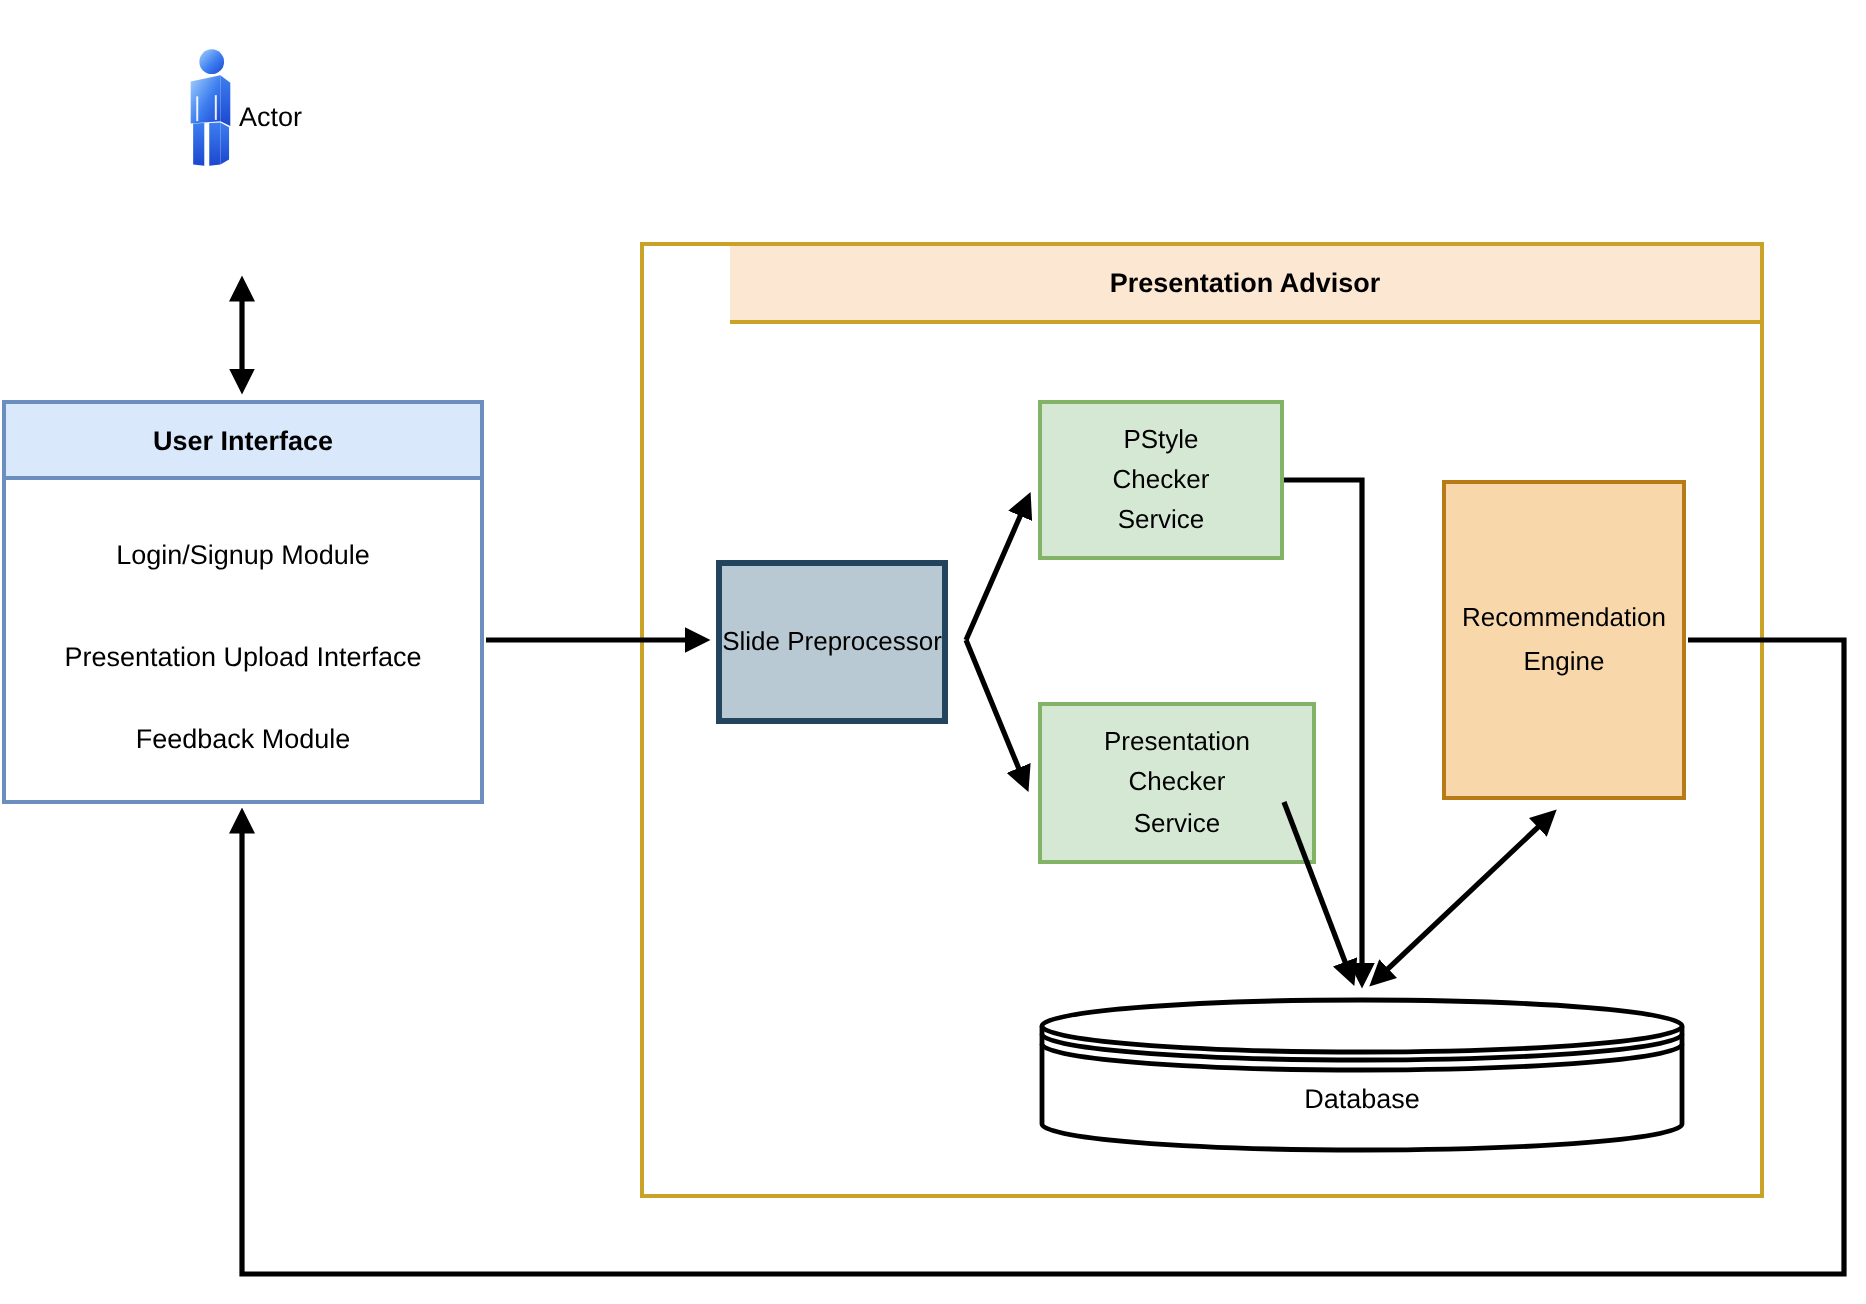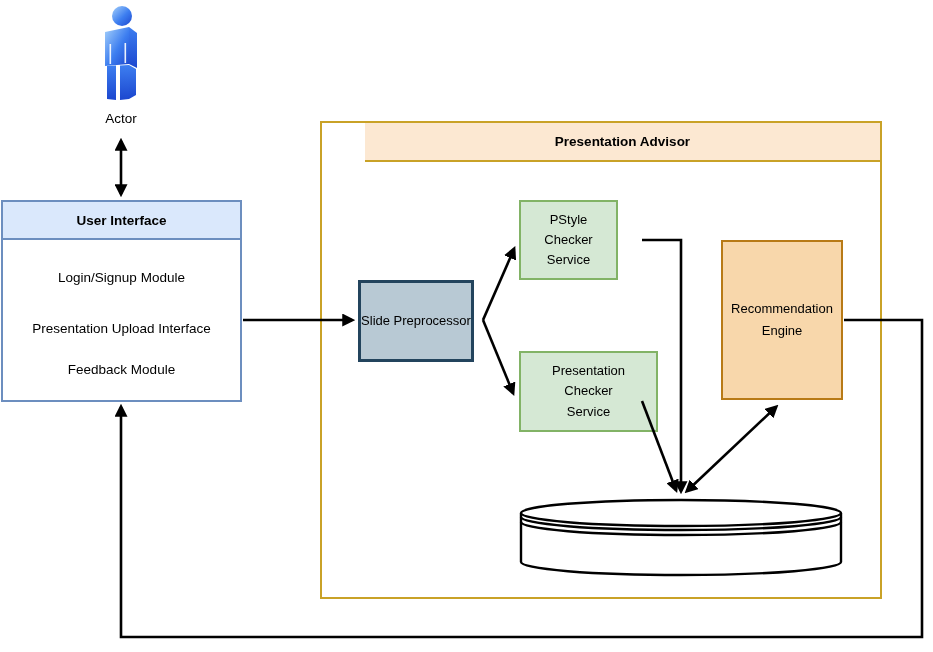--- a/index.html
+++ b/index.html
@@ -8,21 +8,21 @@
     background:#ffffff; overflow:hidden;
     font-family:"Liberation Sans", sans-serif; color:#000;
   }
   .node {
     position:absolute; box-sizing:border-box;
     display:flex; align-items:center; justify-content:center;
     text-align:center; font-size:13px; line-height:1.55;
   }
   
   .actor-wrap { position:absolute; left:91px; top:6px; width:60px;
-    display:flex; flex-direction:column; align-items:center; }
+    display:flex; flex-direction:row; align-items:center; }
   .actor-label { font-size:13.5px; margin-top:7px; }
   
   .ui-box { position:absolute; left:1px; top:200px; width:241px; height:202px;
     box-sizing:border-box; background:#ffffff;
     border:2.5px solid var(--ui_border,#6c8ebf); }
   .ui-header { height:36px; display:flex; align-items:center; justify-content:center;
     background:var(--ui_fill,#dae8fc);
     border-bottom:2.5px solid var(--ui_border,#6c8ebf);
     font-weight:bold; font-size:13.5px; }
   .ui-body { display:flex; flex-direction:column; align-items:center; font-size:13.5px;justify-content:center; }
@@ -36,21 +36,21 @@
   .advisor-header { height:37px; display:flex; align-items:center; justify-content:center;
     background:var(--advisor_fill,#fce8d2);
     border-bottom:2.5px solid var(--advisor_border,#c9a227);
     font-weight:bold; font-size:13.5px; }
   
   .preproc { left:358px; top:280px; width:116px; height:82px;
     background:var(--preprocessor_fill,#b8c9d4);
     border:3px solid var(--preprocessor_border,#23445d); }
   .service { background:var(--service_fill,#d5e8d4);
     border:2.5px solid var(--service_border,#82b366); padding:0 20px; }
-  .pstyle   { left:519px; top:200px; width:99px; height:80px; }
+  .pstyle   { left:519px; top:200px; width:123px; height:80px; }
   .pchecker { left:519px; top:351px; width:139px; height:81px; }
   .engine { left:721px; top:240px; width:122px; height:160px;
     background:var(--engine_fill,#f8d7ab);
     border:2.5px solid var(--engine_border,#b87a16);
     padding:0 8px; line-height:1.7; }
   
   .db-wrap { position:absolute; left:519px; top:496px; width:324px; height:84px; }
   .db-wrap svg { position:absolute; left:0; top:0; }
   .db-label { position:absolute; left:0; right:0; top:46px; text-align:center; font-size:13.5px; }
   
@@ -121,20 +121,21 @@
   <div class="db-wrap">
     <svg width="324" height="84" viewBox="0 0 324 84">
 
       <path d="M2,17 L2,66 A160,13 0 0 0 322,66 L322,17" fill="#ffffff" class="db-shape"></path>
 
       <ellipse cx="162" cy="17" rx="160" ry="13" fill="#ffffff" class="db-shape"></ellipse>
 
       <path d="M2,21 A160,13 0 0 0 322,21" fill="none" class="db-shape" stroke-width="2"></path>
       <path d="M2,26 A160,13 0 0 0 322,26" fill="none" class="db-shape" stroke-width="2"></path>
     </svg>
+    <div class="db-label">Database</div>
   </div>
 
   <svg class="edges" width="933" height="652" viewBox="0 0 933 652">
     <defs>
       <marker id="arrow" viewBox="0 0 10 10" refX="7.5" refY="5" markerWidth="5" markerHeight="5" orient="auto-start-reverse" markerUnits="strokeWidth">
         <path class="arrowhead" d="M0,0 L10,5 L0,10 Z"></path>
       </marker>
     </defs>
     <path d="M121,141 L121,194" marker-start="url(#arrow)" marker-end="url(#arrow)"></path>
     <path d="M243,320 L352,320" marker-end="url(#arrow)"></path>

